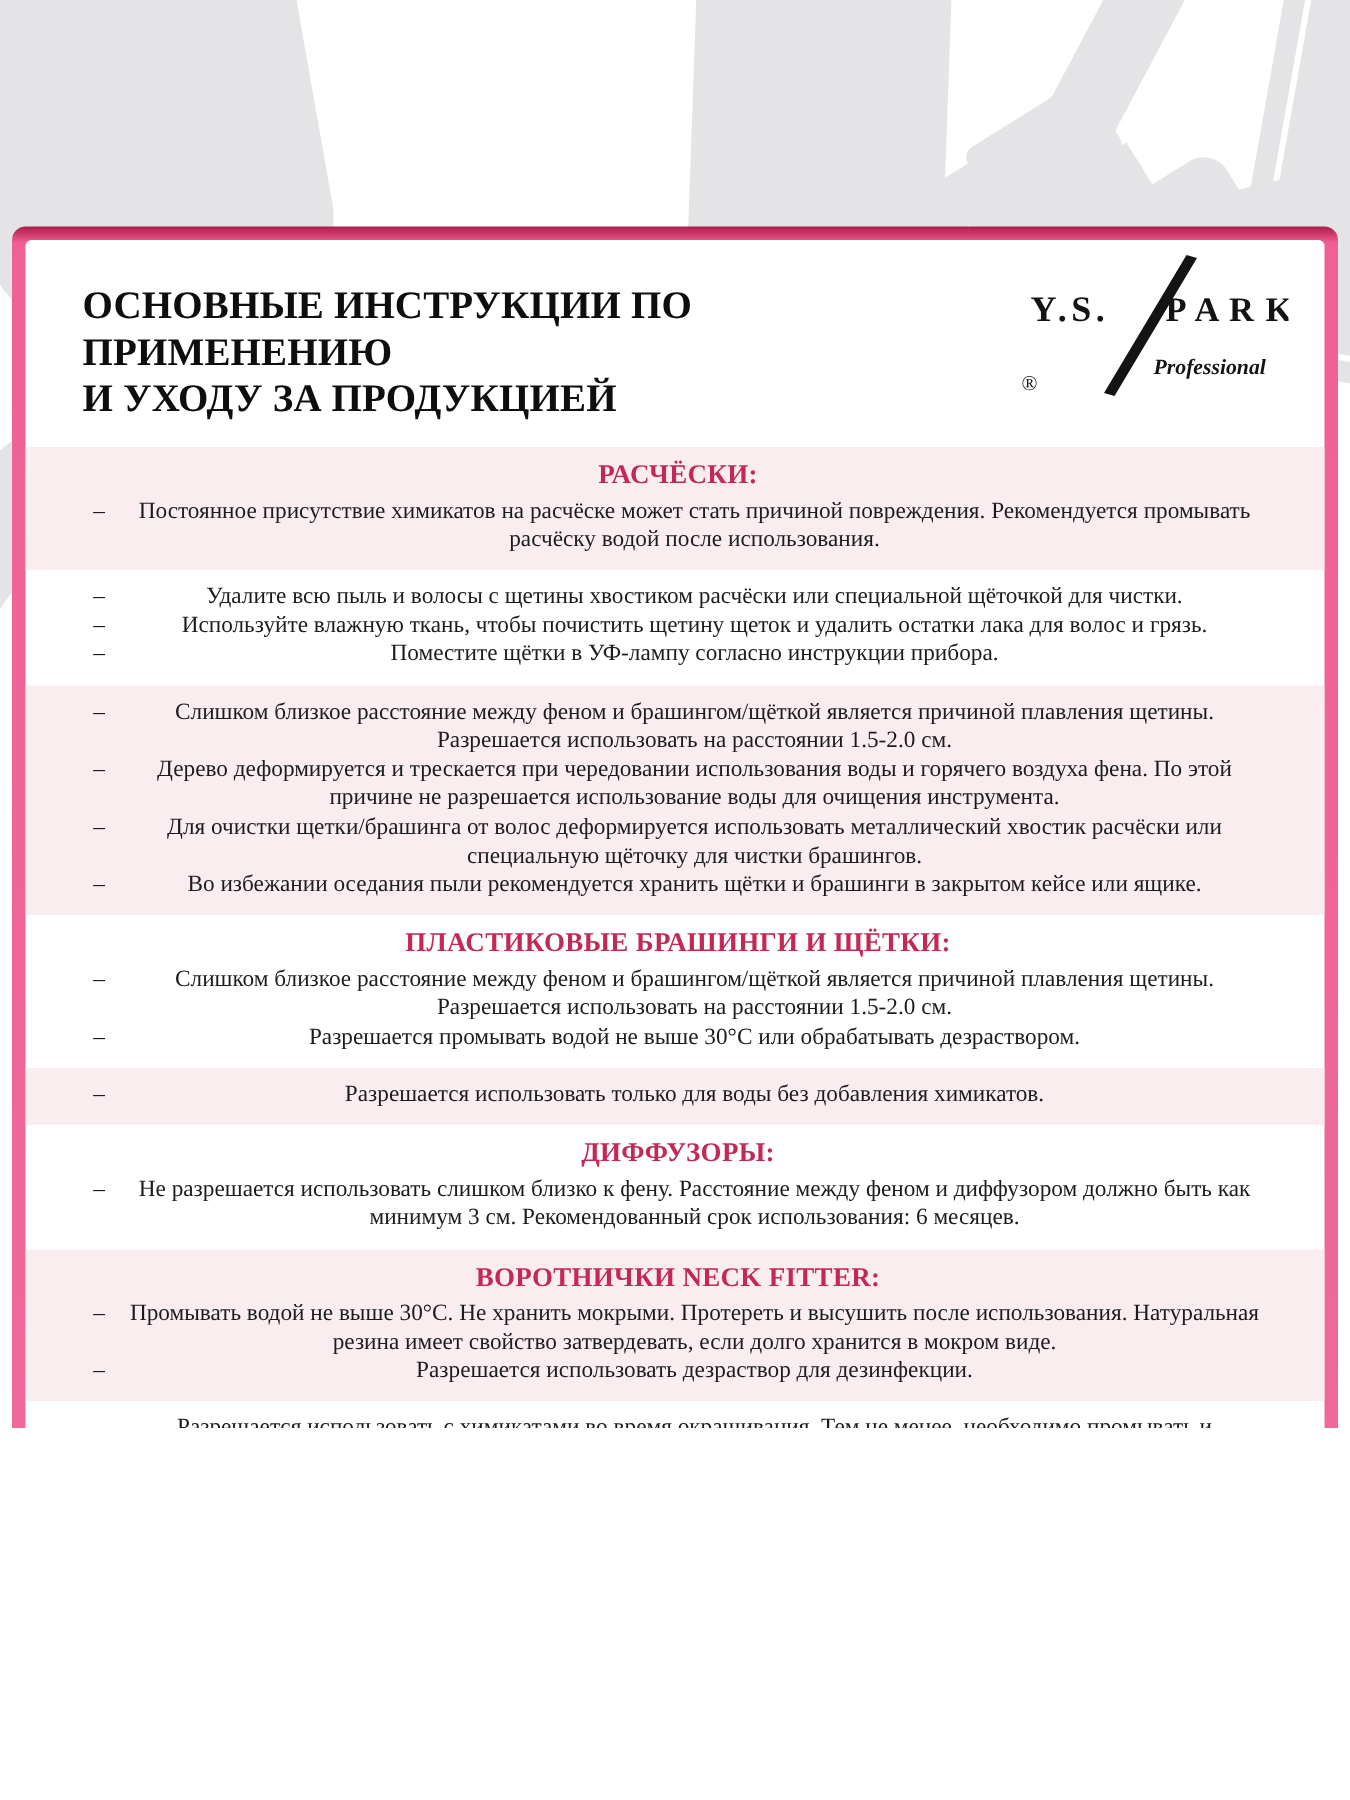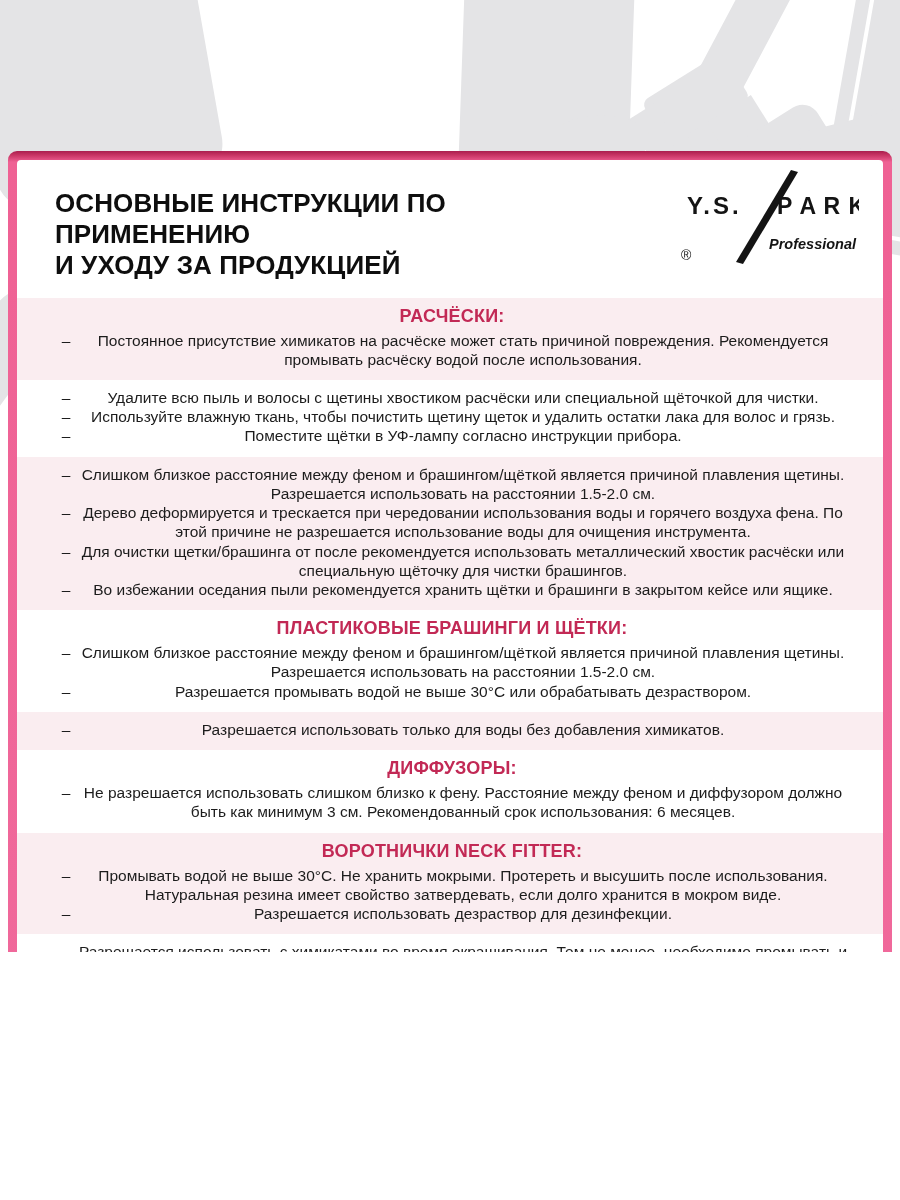--- a/index.html
+++ b/index.html
@@ -1,17 +1,17 @@
 <!DOCTYPE html>
 <html><head>
 <meta charset="utf-8">
 <style>
   html,body{margin:0;padding:0;background:#fff;}
   .stage{position:relative;width:900px;height:952px;background:#ffffff;overflow:hidden;
-         font-family:Liberation Sans, sans-serif;}
+         font-family:Liberation Serif, serif;}
 
   
   .bgicon{position:absolute;background:#e4e4e6;z-index:0;}
   .cape-tl{left:-20px;top:-60px;width:230px;height:280px;transform:rotate(-10deg);
            border-radius:24px 24px 45% 45%/24px 24px 22% 22%;}
   .jar-top{left:462px;top:-80px;width:170px;height:285px;transform:rotate(2deg);border-radius:14px;}
   .brush-wrap{position:absolute;left:688px;top:-100px;width:100px;height:310px;transform:rotate(28deg);z-index:0;}
   .brush-handle{position:absolute;left:22px;top:0;width:48px;height:235px;border-radius:24px;}
   .brush-head{position:absolute;left:0;top:185px;width:95px;height:115px;border-radius:50%;}
   .spray-wrap{position:absolute;left:680px;top:18px;width:220px;height:230px;transform:rotate(-32deg);z-index:0;}
@@ -172,21 +172,21 @@
               <div class="bullet">
                 <span class="dash">–</span>
                 <span class="btext">Слишком близкое расстояние между феном и брашингом/щёткой является причиной плавления щетины. Разрешается использовать на расстоянии 1.5-2.0 см.</span>
               </div>
               <div class="bullet">
                 <span class="dash">–</span>
                 <span class="btext">Дерево деформируется и трескается при чередовании использования воды и горячего воздуха фена. По этой причине не разрешается использование воды для очищения инструмента.</span>
               </div>
               <div class="bullet">
                 <span class="dash">–</span>
-                <span class="btext">Для очистки щетки/брашинга от после рекомендуется использовать металлический хвостик расчёски или специальную щёточку для чистки брашингов.</span>
+                <span class="btext">Для очистки щетки/брашинга от волос деформируется использовать металлический хвостик расчёски или специальную щёточку для чистки брашингов.</span>
               </div>
               <div class="bullet">
                 <span class="dash">–</span>
                 <span class="btext">Во избежании оседания пыли рекомендуется хранить щётки и брашинги в закрытом кейсе или ящике.</span>
               </div>
             </div>
     </section>
 
     <section class="section">
       <h2 class="sec-heading">ПЛАСТИКОВЫЕ БРАШИНГИ И ЩЁТКИ:</h2>

